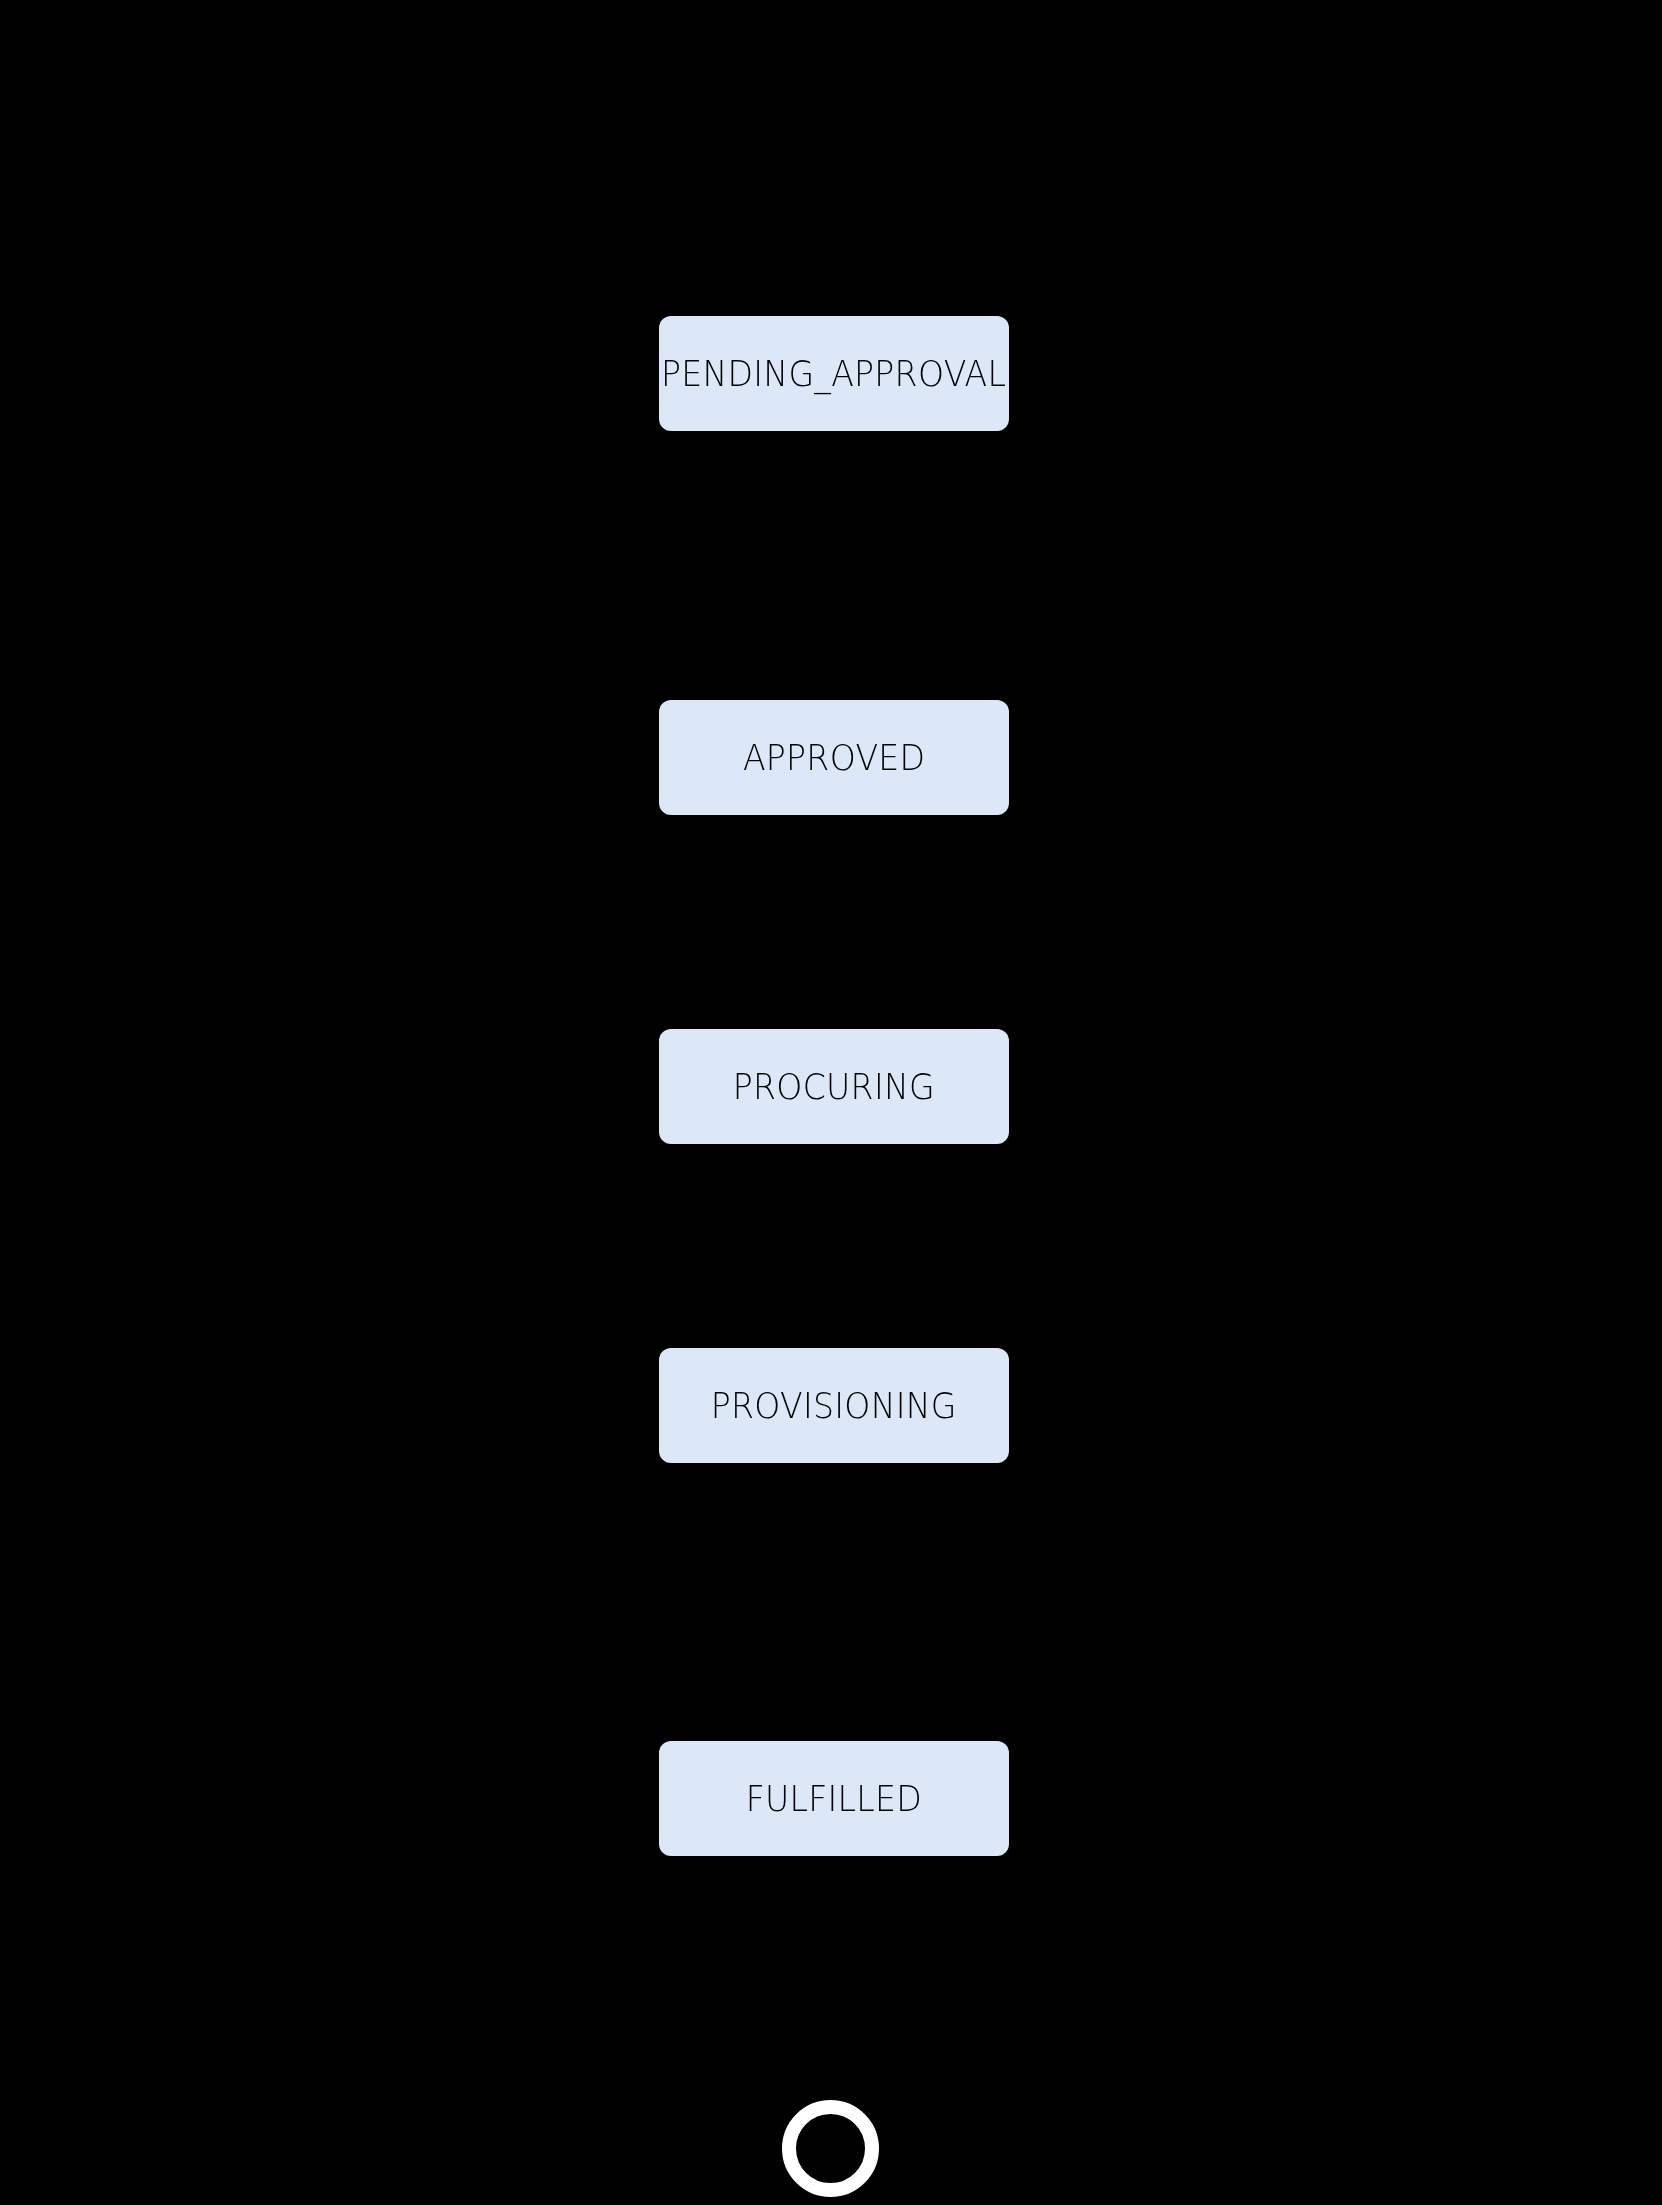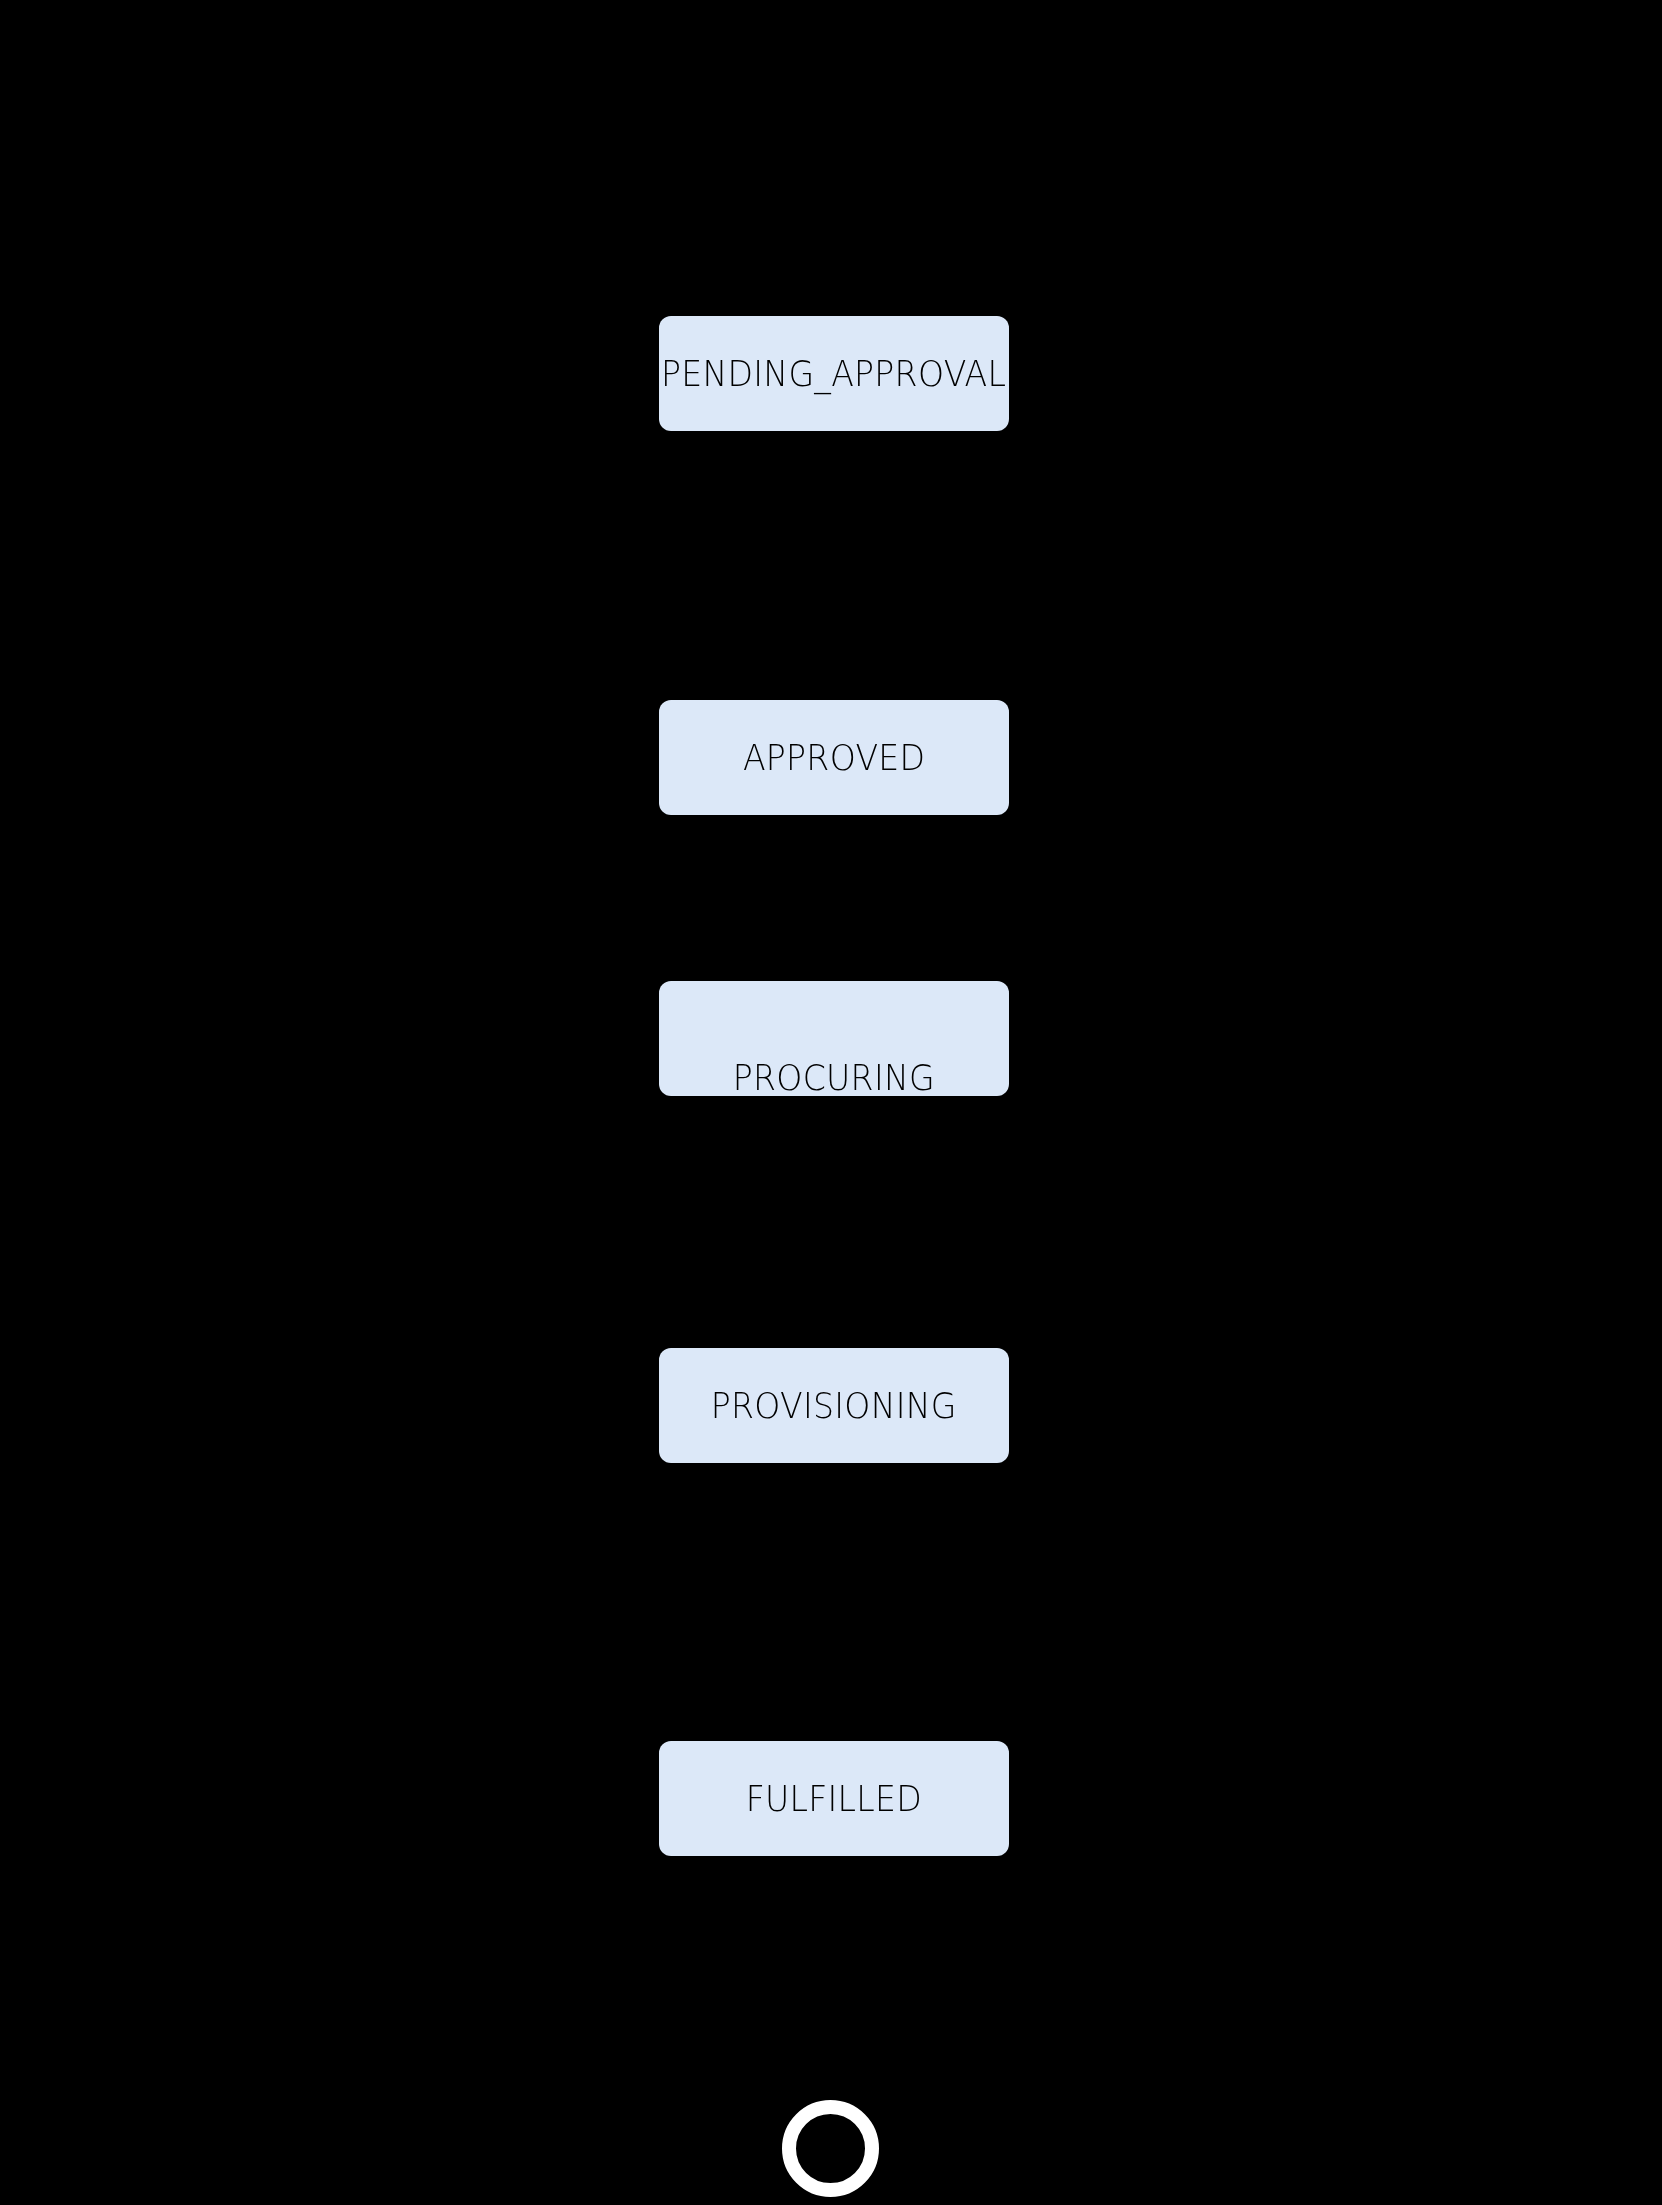--- a/index.html
+++ b/index.html
@@ -45,21 +45,21 @@
     letter-spacing: 0.3px;
     line-height: 1;
     white-space: nowrap;
     font-family: "DejaVu Sans", "Liberation Sans", sans-serif;
     font-stretch: condensed;
     transform: scaleX(0.92);
   }
 
   #node-pending-approval { top: 316px; }
   #node-approved         { top: 700px; }
-  #node-procuring        { top: 981px; align-items: flex-end; }
+  #node-procuring        { top: 1029px; }
   #node-provisioning     { top: 1348px; }
   #node-fulfilled        { top: 1741px; text-align: center; }
 
   
   .transition-edge {
     position: absolute;
     left: 830px;
     width: 3px;
     background: #000000;
   }

